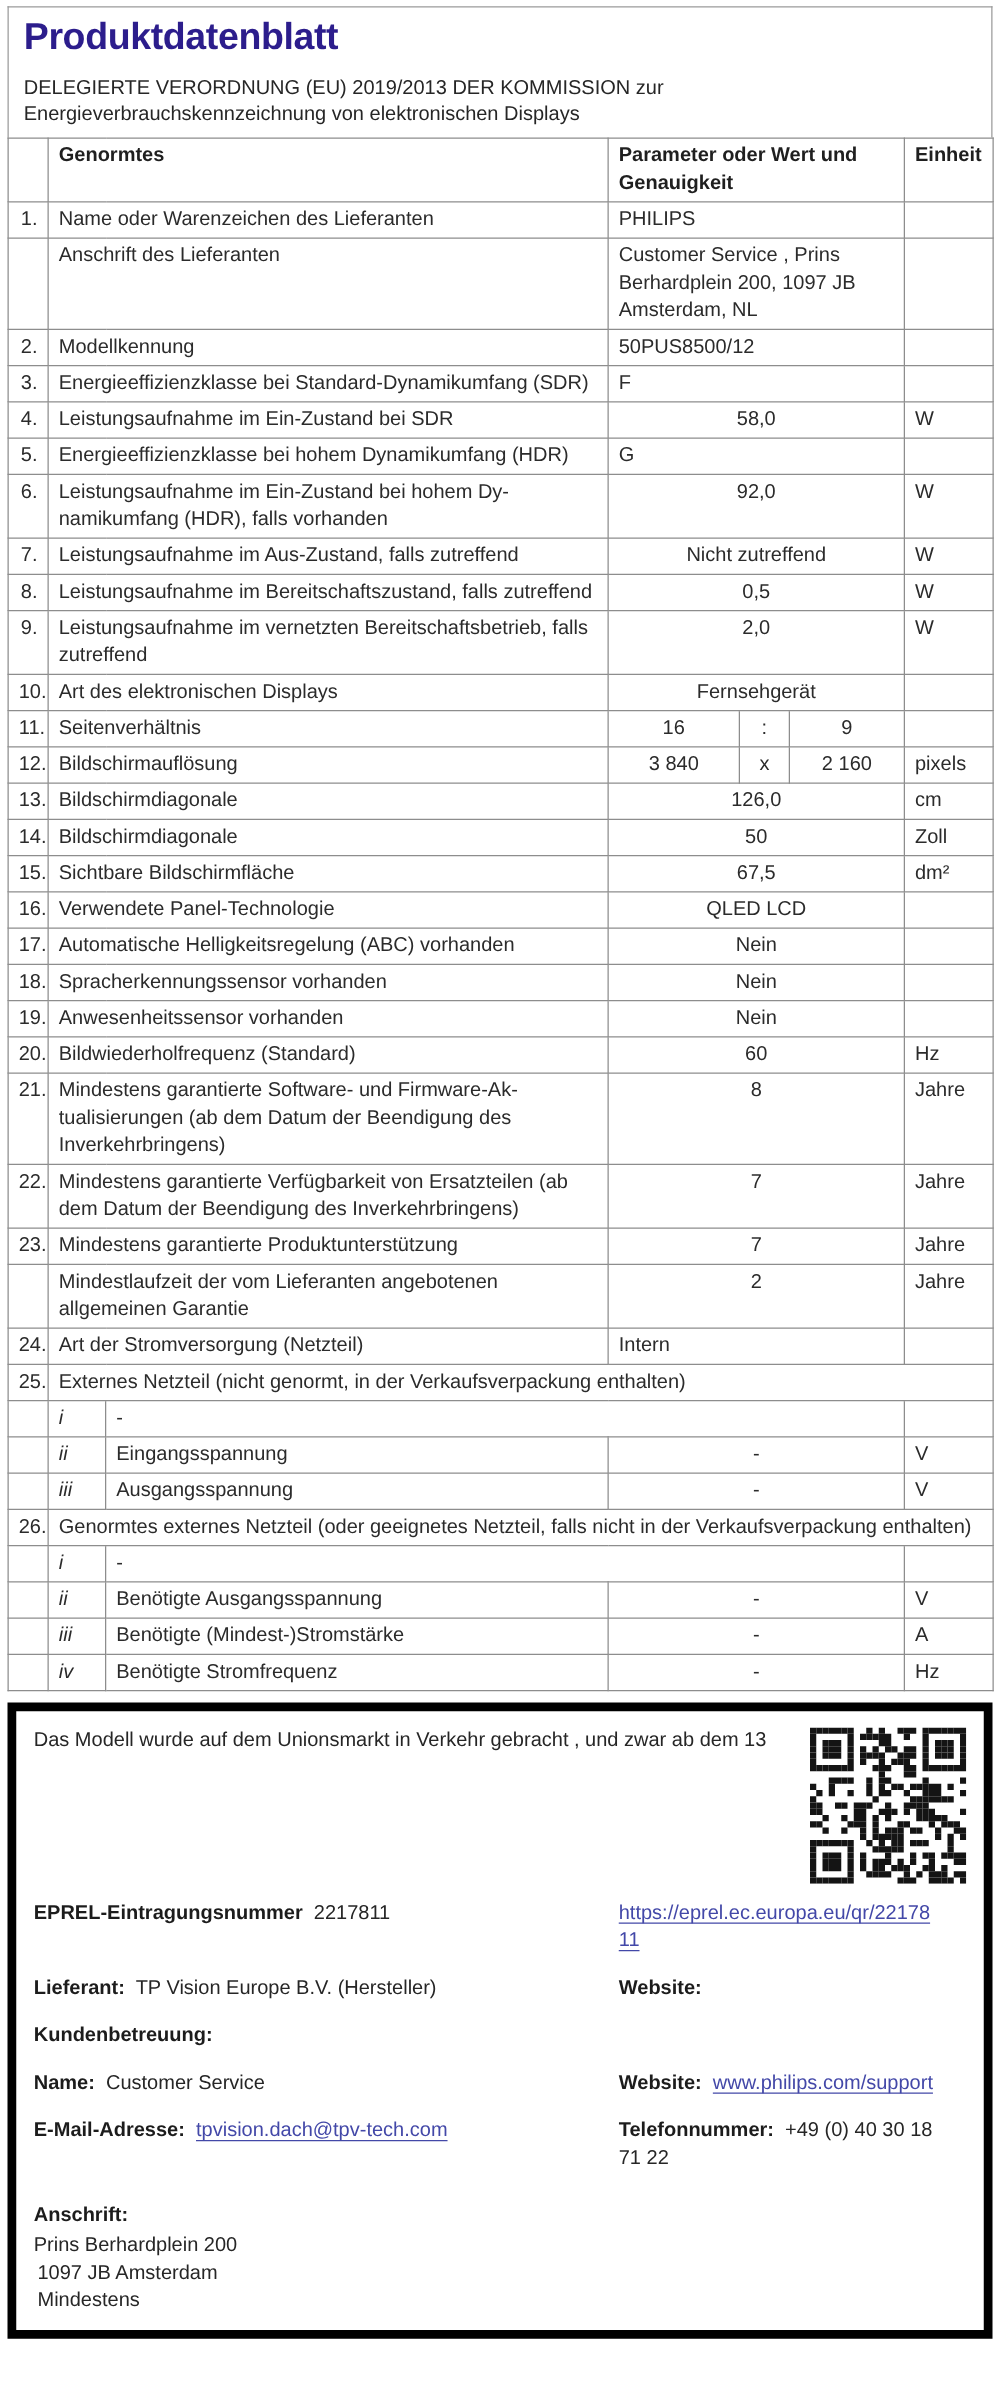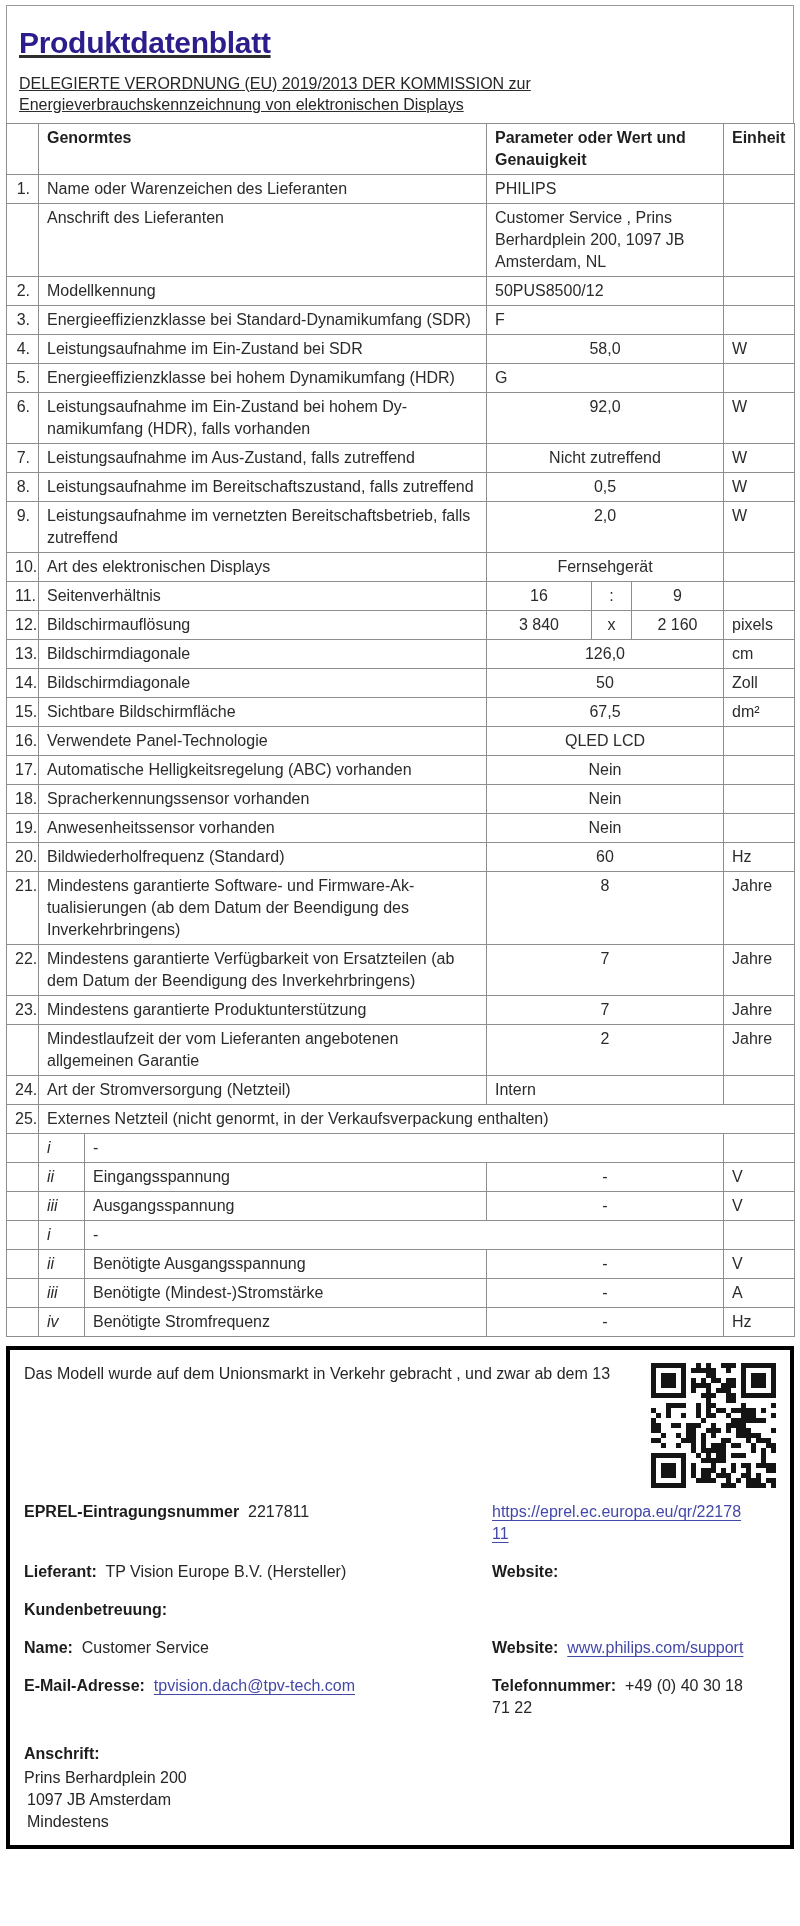--- a/index.html
+++ b/index.html
@@ -10,22 +10,21 @@
     font-family: "Liberation Sans", sans-serif;
     color: #2e2e2e;
   }
   .doc { padding: 5px 6px 8px; }
 
   
   .sheet { width: 788px; }
   .head {
     border: 1px solid #9b9b9b;
     border-bottom: none;
-    padding: 19px 12px 8px;
-    text-decoration: underline;
+    padding: 6px 12px 8px;
   }
   .title {
     font-size: 30px;
     line-height: 36px;
     font-weight: bold;
     color: #2c1d8c;
     margin: 0 0 12px 0;
     letter-spacing: -0.3px;
   }
   .subtitle-line {
@@ -54,21 +53,21 @@
   td.c-roman { font-style: italic; padding-left: 10px; }
   td.v-right { text-align: center; }
   td.v-left { text-align: left; }
   td.c-mid { text-align: center; }
   td.c-unit { padding-left: 7px; }
 
   
   .footer-box {
     width: 788px;
     margin-top: 9px;
-    border: 4px solid #000000;
+    border: 7px solid #000000;
     padding: 13px 14px 12px;
     font-size: 16px;
     line-height: 22px;
     color: #262626;
   }
   .qr-row { position: relative; min-height: 138px; }
   .market-sentence {
     width: 648px;
     white-space: nowrap;
     overflow: hidden;
@@ -304,20 +303,24 @@
             <td class="c-unit">V</td>
           </tr>
       <tr>
             <td class="c-num"></td>
             <td class="c-roman">iii</td>
             <td>Ausgangsspannung</td>
             <td colspan="3" class="v-right">-</td>
             <td class="c-unit">V</td>
           </tr>
 
+      <tr>
+            <td class="c-num">26.</td>
+            <td colspan="6">Genormtes externes Netzteil (oder geeignetes Netzteil, falls nicht in der Verkaufsverpackung enthalten)</td>
+          </tr>
       <tr>
             <td class="c-num"></td>
             <td class="c-roman">i</td>
             <td colspan="4" class="v-left">-</td>
             <td class="c-unit"></td>
           </tr>
       <tr>
             <td class="c-num"></td>
             <td class="c-roman">ii</td>
             <td>Benötigte Ausgangsspannung</td>

